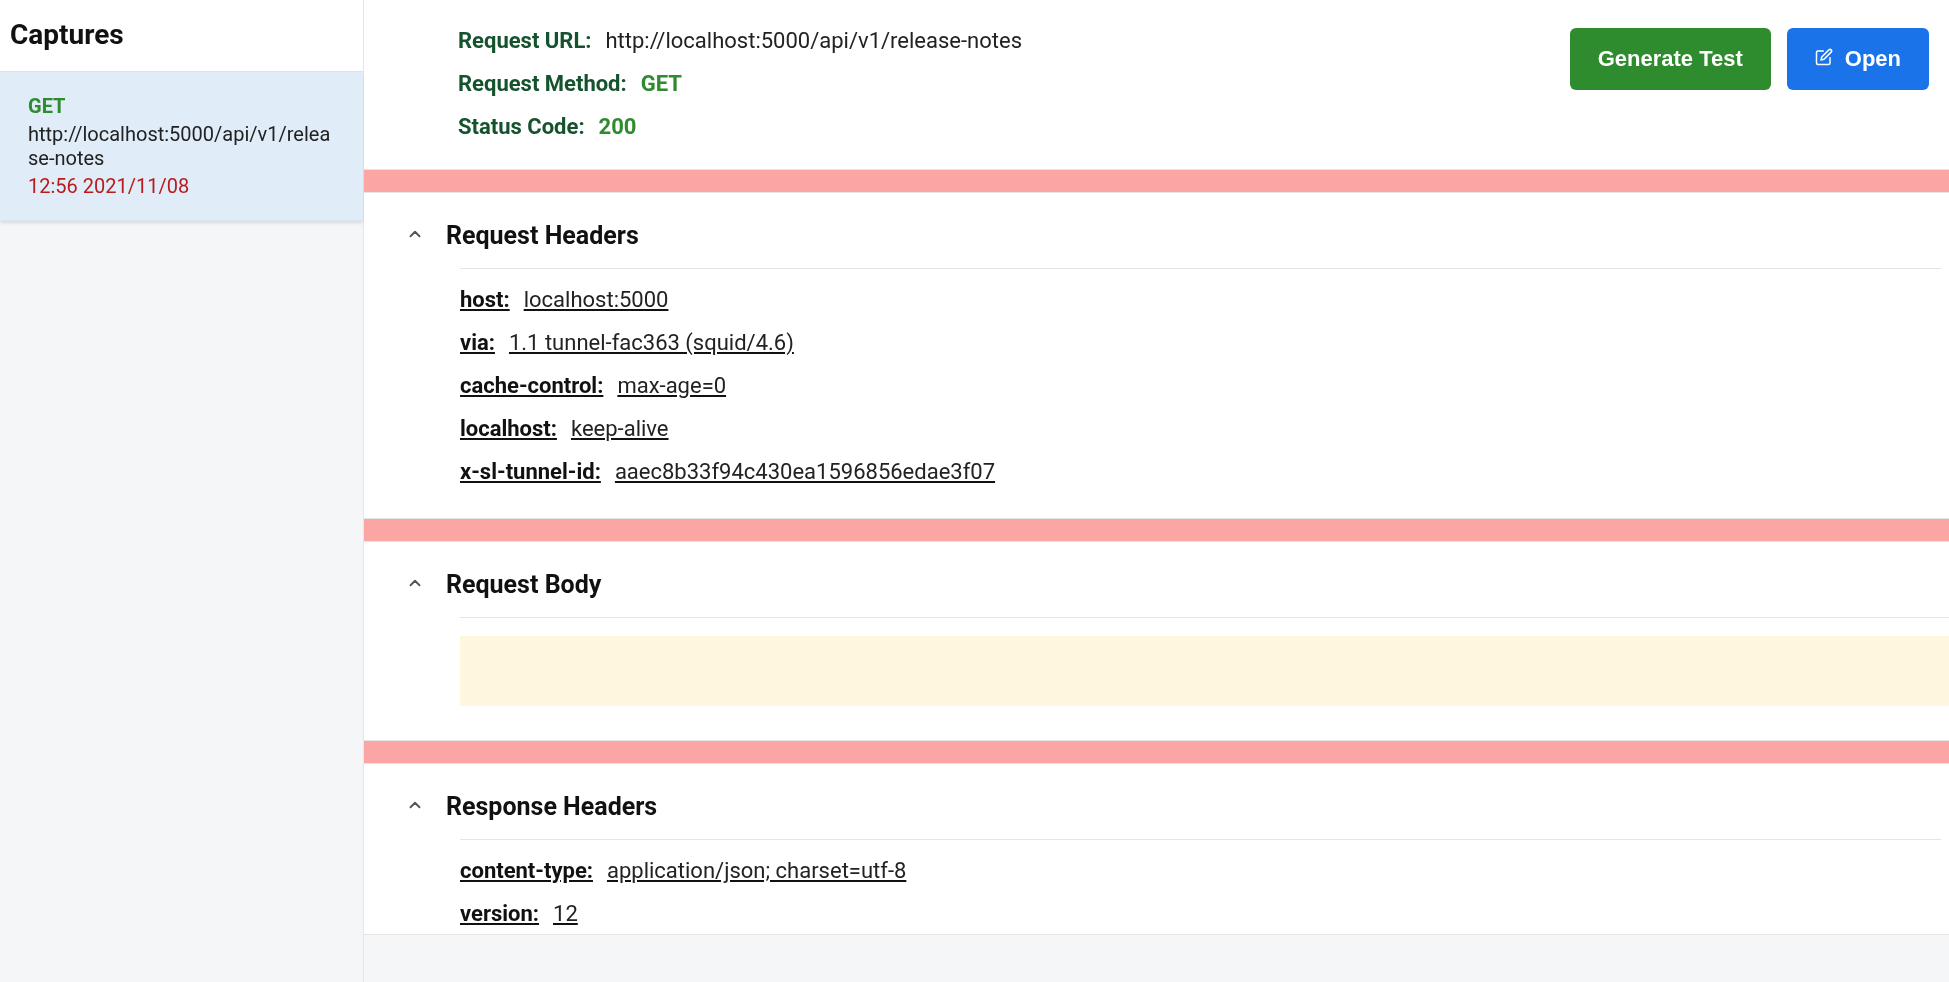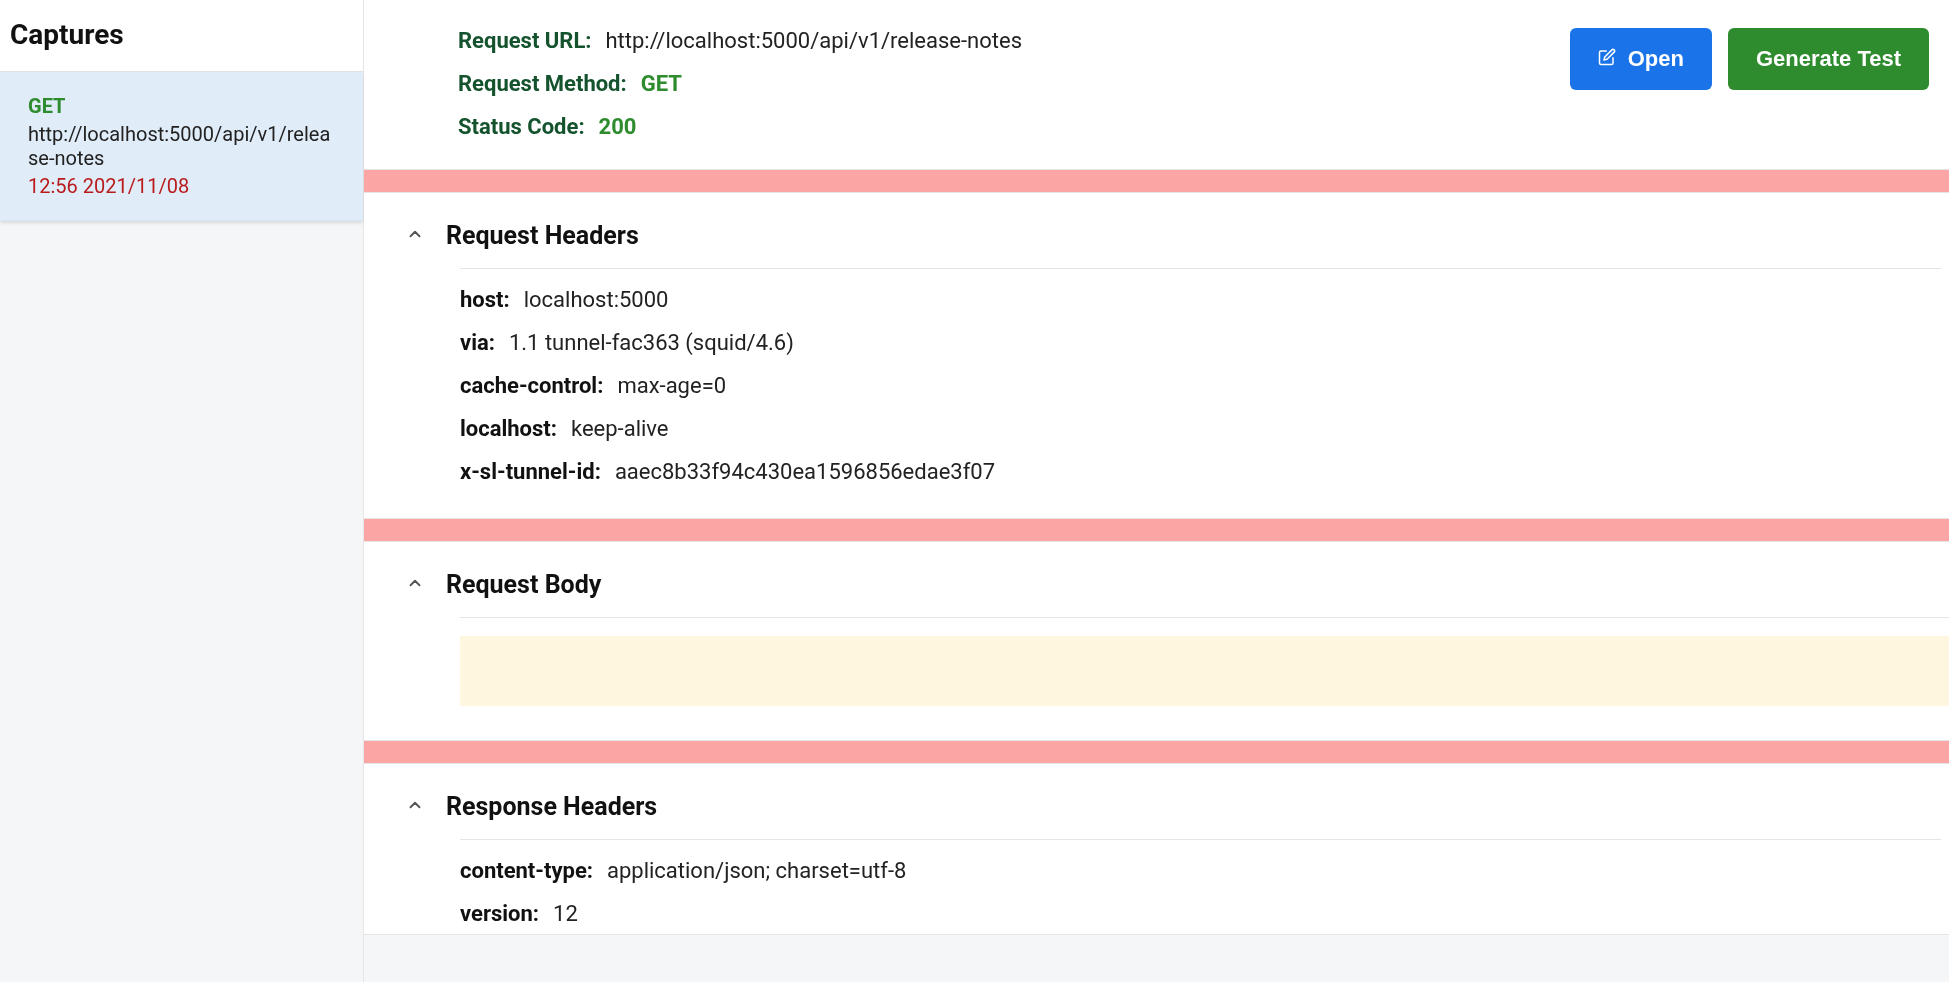--- a/index.html
+++ b/index.html
@@ -146,20 +146,21 @@
     }
     .panel-title {
       font-size: 25px;
       font-weight: 700;
       color: #111;
     }
     .panel-content {
       margin-left: 96px;
       margin-right: 8px;
       padding-top: 18px;
+      text-decoration: underline;
     }
     .divider {
       border: none;
       border-top: 1px solid #e5e5e5;
       margin-bottom: 18px;
     }
     .header-row {
       display: flex;
       gap: 14px;
       align-items: baseline;
@@ -210,32 +211,32 @@
       <div class="info-line">
         <span class="info-label">Request Method:</span>
         <span class="info-value green">GET</span>
       </div>
       <div class="info-line">
         <span class="info-label">Status Code:</span>
         <span class="info-value green">200</span>
       </div>
     </div>
     <div class="action-buttons">
+      <button class="btn btn-green">
+        <span>Generate Test</span>
+      </button>
       <button class="btn btn-blue">
         <span>
           <svg class="chevron" viewBox="0 0 24 24" fill="none" stroke="white" stroke-width="2" stroke-linecap="round" stroke-linejoin="round">
             <path d="M11 4H4a2 2 0 0 0-2 2v14a2 2 0 0 0 2 2h14a2 2 0 0 0 2-2v-7"></path>
             <path d="M18.5 2.5a2.121 2.121 0 0 1 3 3L12 15l-4 1 1-4 9.5-9.5z"></path>
           </svg>
         </span>
         <span>Open</span>
       </button>
-      <button class="btn btn-green">
-        <span>Generate Test</span>
-      </button>
     </div>
   </div>
 
   <div class="panels">
 
     <div class="panel">
       <div class="panel-header">
         <span>
           <svg class="chevron" viewBox="0 0 24 24" fill="none" stroke="#555" stroke-width="2.5" stroke-linecap="round" stroke-linejoin="round">
             <polyline points="18 15 12 9 6 15"></polyline>

